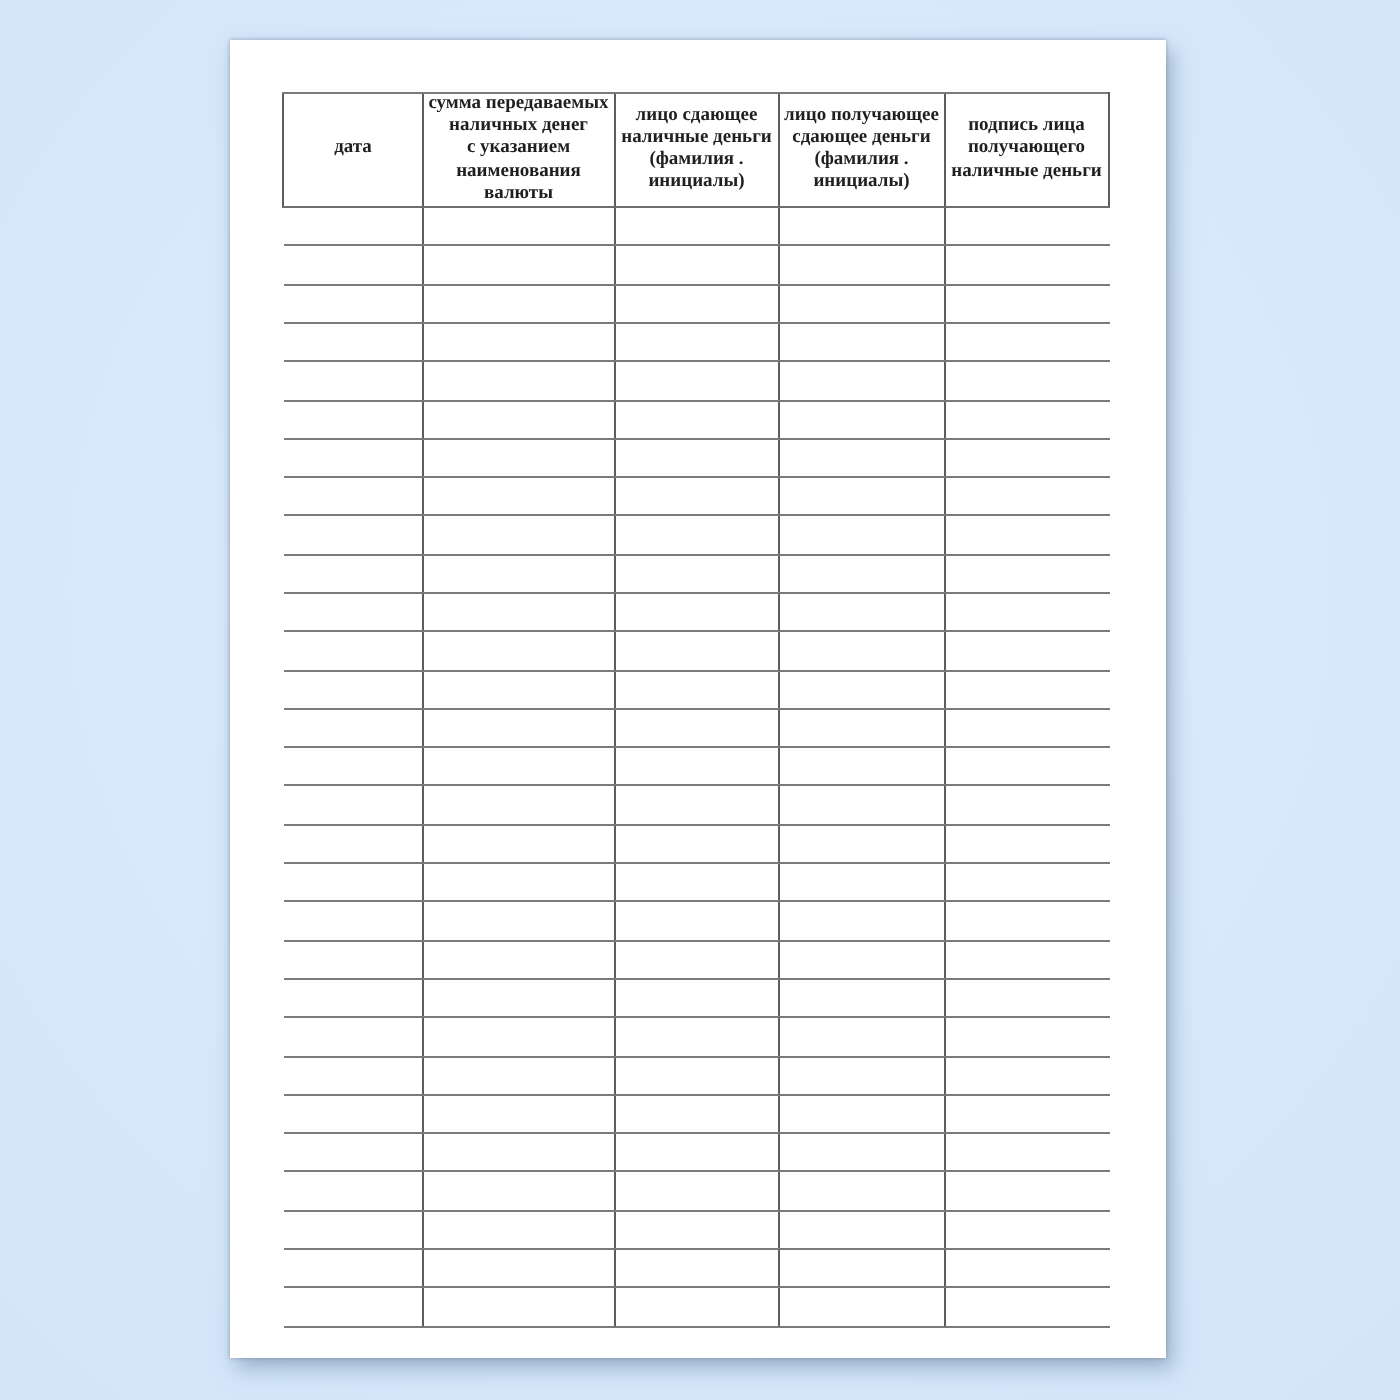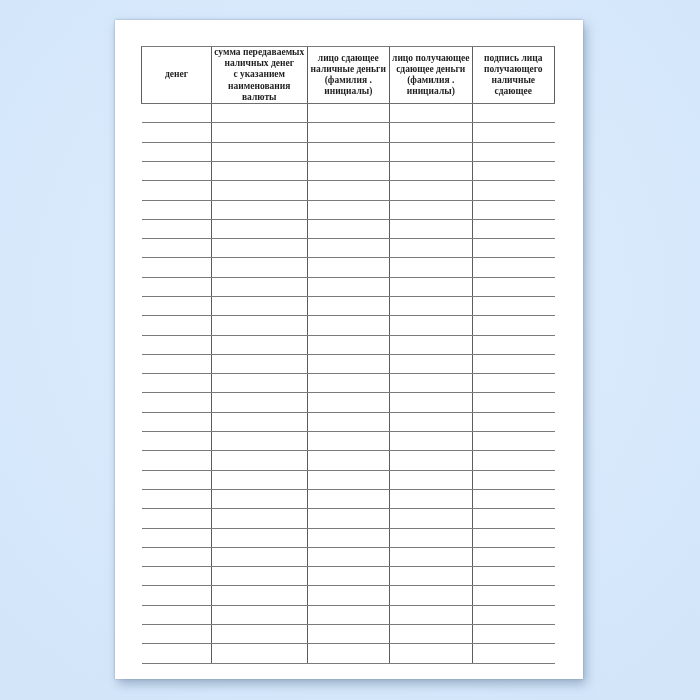--- a/index.html
+++ b/index.html
@@ -78,36 +78,36 @@
     <table class="form-table">
       <colgroup>
         <col style="width:70px">
         <col style="width:95.5px">
         <col style="width:82.5px">
         <col style="width:82.5px">
         <col style="width:82.5px">
       </colgroup>
       <thead>
         <tr>
-          <th>денег</th>
+          <th>дата</th>
           <th>сумма передаваемых
 наличных денег
 с указанием
 наименования валюты</th>
           <th>лицо сдающее
 наличные деньги
 (фамилия .
 инициалы)</th>
           <th>лицо получающее
 сдающее деньги
 (фамилия .
 инициалы)</th>
           <th>подпись лица
 получающего
-наличные сдающее</th>
+наличные деньги</th>
         </tr>
       </thead>
       <tbody id="table-body">
           <tr>
             <td></td>
             <td></td>
             <td></td>
             <td></td>
             <td></td>
           </tr>

